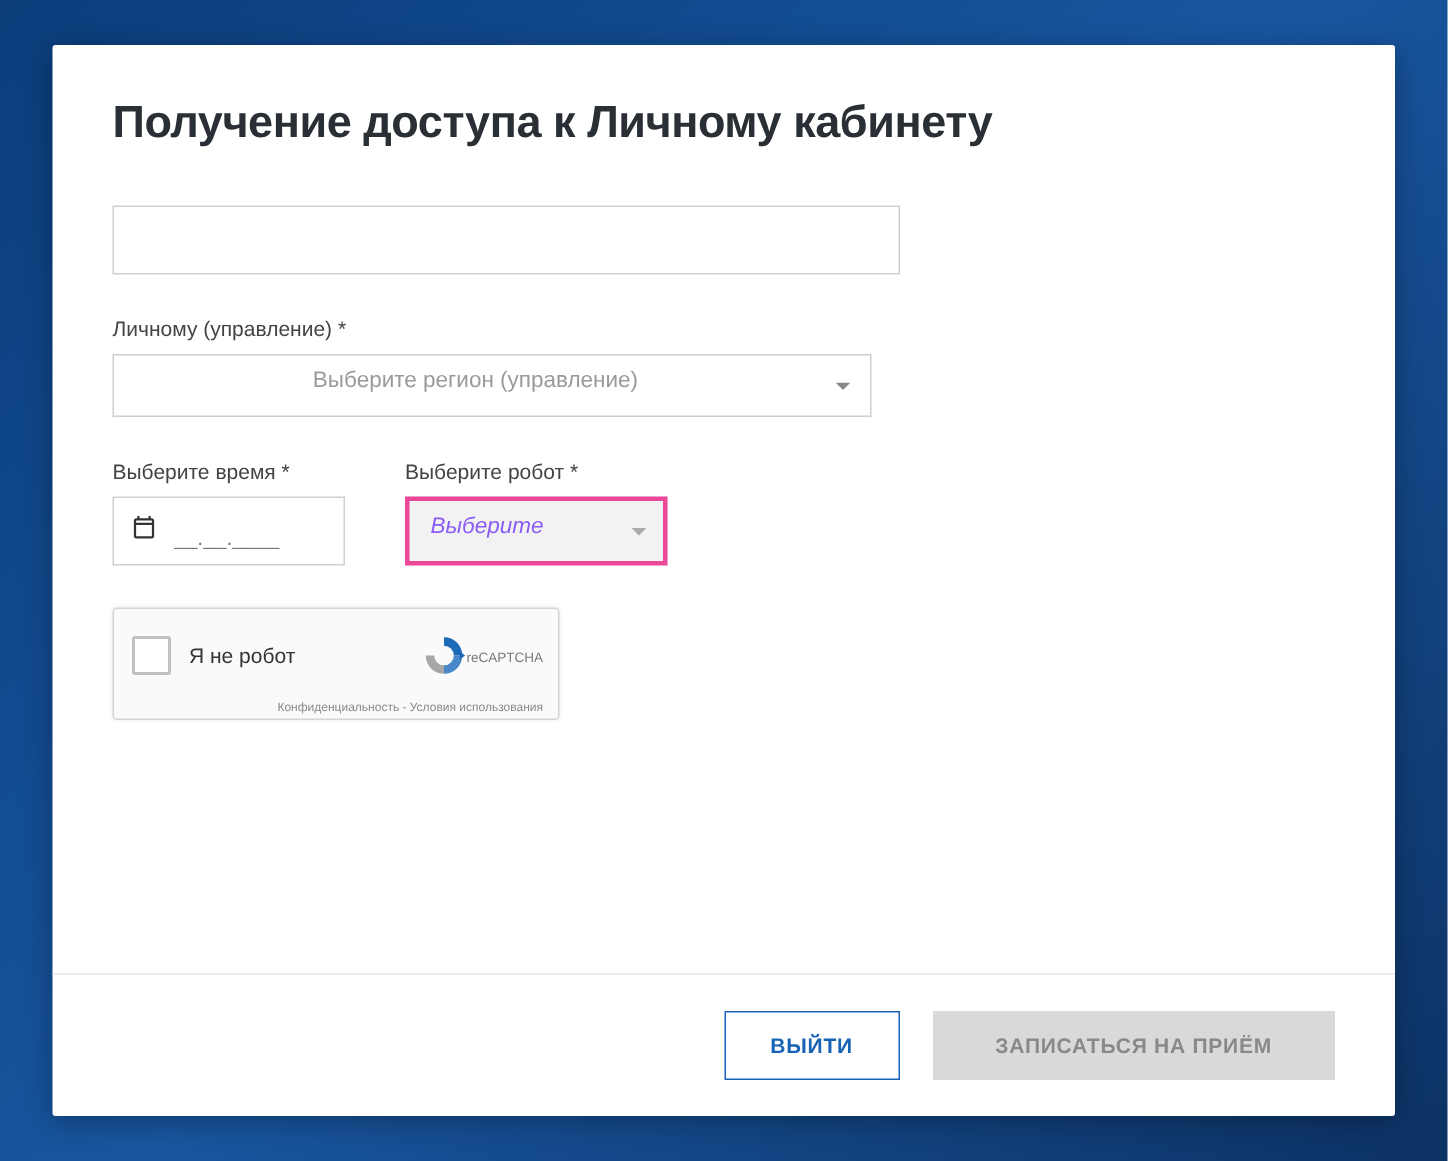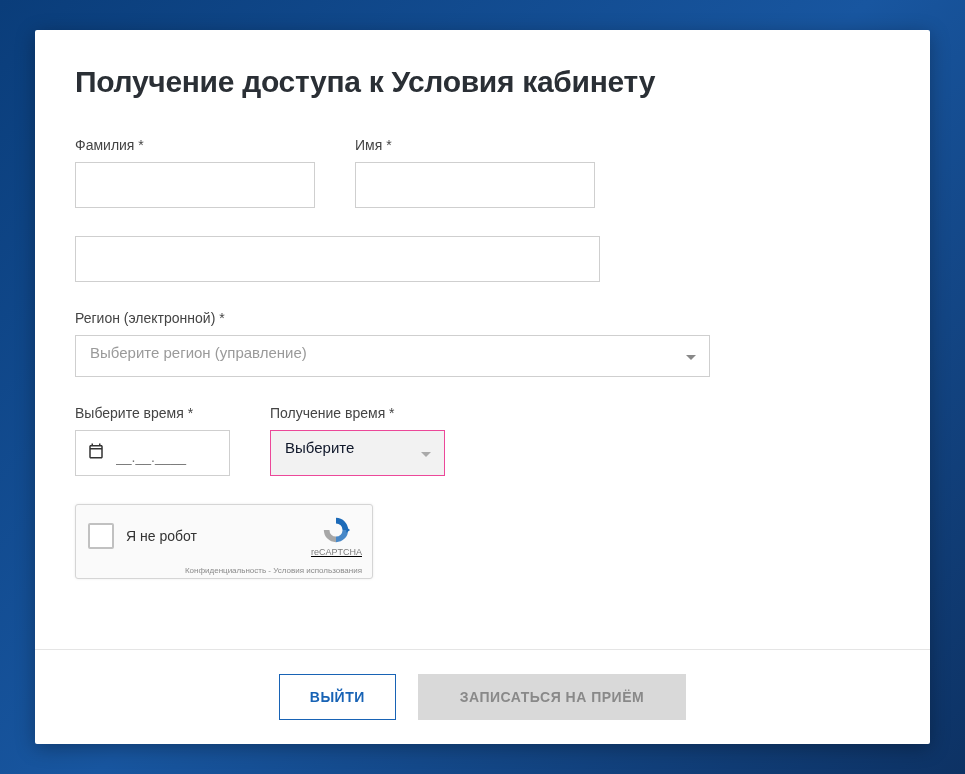--- a/index.html
+++ b/index.html
@@ -56,21 +56,22 @@
       background: #fff;
       height: 46px;
       padding: 8px 12px;
       font-size: 14px;
       outline: none;
     }
     .w-240 { width: 240px; }
     .w-525 { width: 525px; }
     .select-wrap {
       position: relative;
-      width: 635px;
+      width: 506px;
+      text-align: center;
     }
     .form-select {
       border: 1px solid #cfcfcf;
       background: #fff;
       height: 42px;
       width: 100%;
       padding: 8px 36px 8px 14px;
       font-size: 15px;
       color: #9a9a9a;
       outline: none;
@@ -106,31 +107,32 @@
       top: 50%;
       transform: translateY(-50%);
       pointer-events: none;
       color: #333;
     }
     .time-select-wrap {
       position: relative;
       width: 175px;
     }
     .time-select {
-      border: 1px solid #ec4899;
+      border: 3px solid #ec4899;
       background: #f2f2f2;
       height: 46px;
       width: 100%;
       padding: 8px 36px 8px 14px;
       font-size: 15px;
-      color: #0f172a;
+      color: #8b5cf6;
       outline: none;
       appearance: none;
       -webkit-appearance: none;
       cursor: pointer;
+      font-style: italic;
     }
     .recaptcha {
       margin-top: 12px;
       border: 1px solid #d5d5d5;
       background: #fafafa;
       width: 298px;
       height: 75px;
       display: flex;
       align-items: center;
       padding: 0 10px 12px 12px;
@@ -147,24 +149,23 @@
       margin-right: 12px;
       cursor: pointer;
     }
     .recaptcha-label {
       font-size: 14px;
       color: #333;
       flex: 1;
     }
     .recaptcha-right {
       display: flex;
-      flex-direction: column;
+      flex-direction: row;
       align-items: center;
       text-align: center;
-      text-decoration: underline;
     }
     .recaptcha-logo {
       width: 30px;
       height: 30px;
     }
     .recaptcha-brand {
       font-size: 9px;
       color: #7a7a7a;
       margin-top: 2px;
     }
@@ -173,21 +174,21 @@
       bottom: 3px;
       right: 10px;
       font-size: 8px;
       color: #8a8a8a;
       text-align: center;
     }
     .modal-footer {
       border-top: 1px solid #e5e5e5;
       padding: 24px 40px;
       display: flex;
-      justify-content: center;
+      justify-content: flex-end;
       gap: 22px;
     }
     .btn {
       height: 46px;
       padding: 0 30px;
       font-size: 14px;
       font-weight: 700;
       letter-spacing: 0.5px;
       border: none;
       cursor: pointer;
@@ -203,42 +204,32 @@
       color: #898989;
       cursor: not-allowed;
       padding: 0 42px;
     }
   </style>
 </head>
 <body>
 
 <div class="modal">
   <div class="modal-body">
-    <h1 class="modal-title">Получение доступа к Условия кабинету</h1>
+    <h1 class="modal-title">Получение доступа к Личному кабинету</h1>
+
 
     <div class="form-row">
       <div class="form-group">
-        <label class="form-label">Фамилия *</label>
-        <input type="text" class="form-input w-240" value="" style="">
-      </div>
-      <div class="form-group">
-        <label class="form-label">Имя *</label>
-        <input type="text" class="form-input w-240" value="" style="">
+        <input type="text" class="form-input w-525" value="" style="">
       </div>
     </div>
 
     <div class="form-row">
       <div class="form-group">
-        <input type="text" class="form-input w-525" value="" style="">
-      </div>
-    </div>
-
-    <div class="form-row">
-      <div class="form-group">
-        <label class="form-label">Регион (электронной) *</label>
+        <label class="form-label">Личному (управление) *</label>
         <div class="select-wrap">
           <div class="form-select">Выберите регион (управление)</div>
           <span class="select-caret">
             <svg width="10" height="6" viewBox="0 0 10 6">
                 <path d="M0 0 L5 5 L10 0 Z" fill="#888"></path>
               </svg>
           </span>
         </div>
       </div>
     </div>
@@ -249,21 +240,21 @@
         <div class="date-input-wrap">
           <span class="calendar-icon">
             <svg width="18" height="18" viewBox="0 0 24 24" fill="#333">
               <path d="M19 4h-1V2h-2v2H8V2H6v2H5c-1.1 0-2 .9-2 2v14c0 1.1.9 2 2 2h14c1.1 0 2-.9 2-2V6c0-1.1-.9-2-2-2zm0 16H5V10h14v10zm0-12H5V6h14v2z"></path>
             </svg>
           </span>
           <input type="text" class="date-input" placeholder="__.__.____" style="">
         </div>
       </div>
       <div class="form-group">
-        <label class="form-label">Получение время *</label>
+        <label class="form-label">Выберите робот *</label>
         <div class="time-select-wrap">
           <div class="time-select">Выберите</div>
           <span class="select-caret">
             <svg width="10" height="6" viewBox="0 0 10 6">
                 <path d="M0 0 L5 5 L10 0 Z" fill="#aaa"></path>
               </svg>
           </span>
         </div>
       </div>
     </div>

